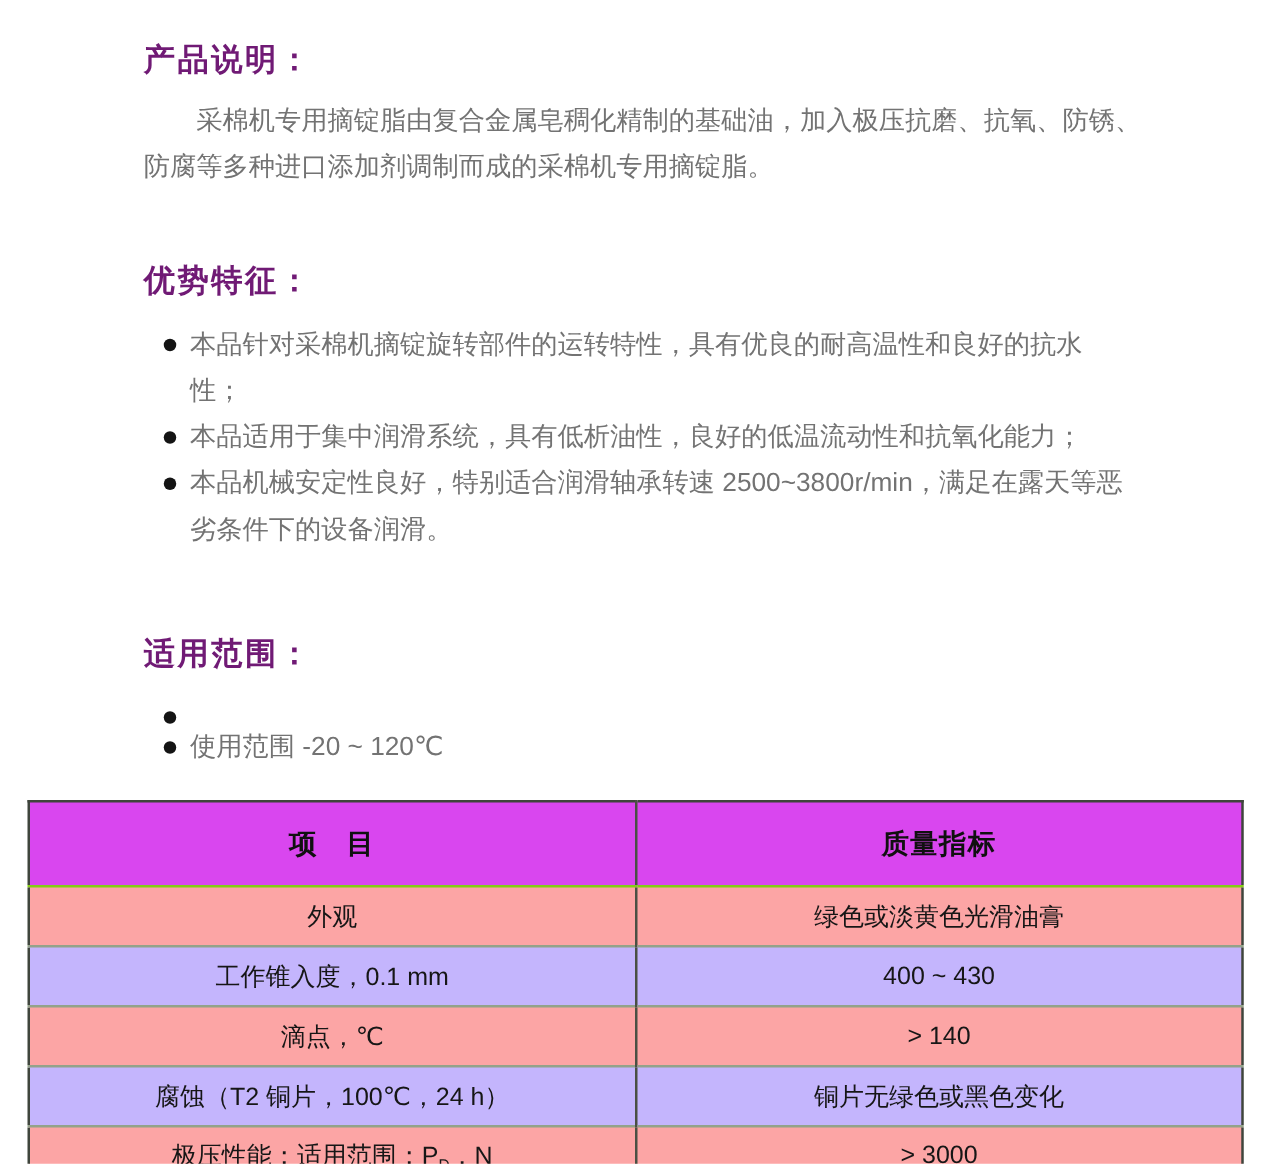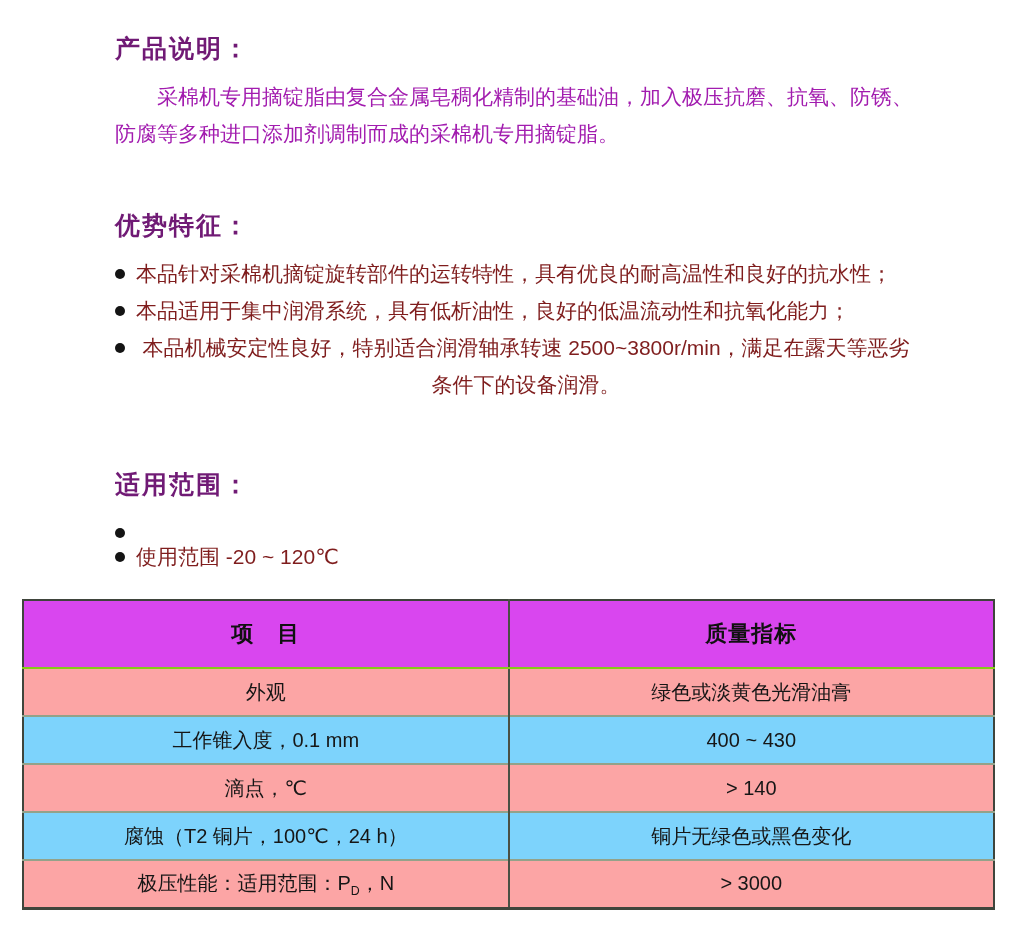--- a/index.html
+++ b/index.html
@@ -24,34 +24,33 @@
     font-weight: bold;
     letter-spacing: 2px;
     line-height: 31px;
     margin: 0 0 14px 0;
   }
   .body-text {
     font-size: 21px;
     line-height: 37px;
     margin: 0;
     text-indent: 2em;
-    color: #a21caf;
+    color: #737373;
     max-width: 805px;
   }
   .section-product { margin-bottom: 58px; }
   .section-features { margin-bottom: 66px; }
   .section-scope { margin-bottom: 0; }
   .bullet-list {
     list-style: none;
-    margin: 0;
+    margin: 16px;
     padding: 0;
     font-size: 21px;
     line-height: 37px;
-    color: #7f1d1d;
-    text-align: center;
+    color: #737373;
   }
   .bullet-item {
     display: flex;
     align-items: flex-start;
   }
   .bullet-dot {
     flex: 0 0 10px;
     width: 10px;
     height: 10px;
     border-radius: 50%;
@@ -88,21 +87,21 @@
     border-left: 2px solid #4a5044;
   }
   table.spec-table td {
     height: 48px;
     padding: 0 10px;
   }
   table.spec-table tbody tr + tr td {
     border-top: 2px solid #93a28a;
   }
   tr.row-green td { background: #fca5a5; }
-  tr.row-white td { background: #7dd3fc; }
+  tr.row-white td { background: #c4b5fd; }
   td sub {
     font-size: 0.62em;
     vertical-align: sub;
   }
 </style>
 </head>
 <body>
 
 <div class="content">
 

